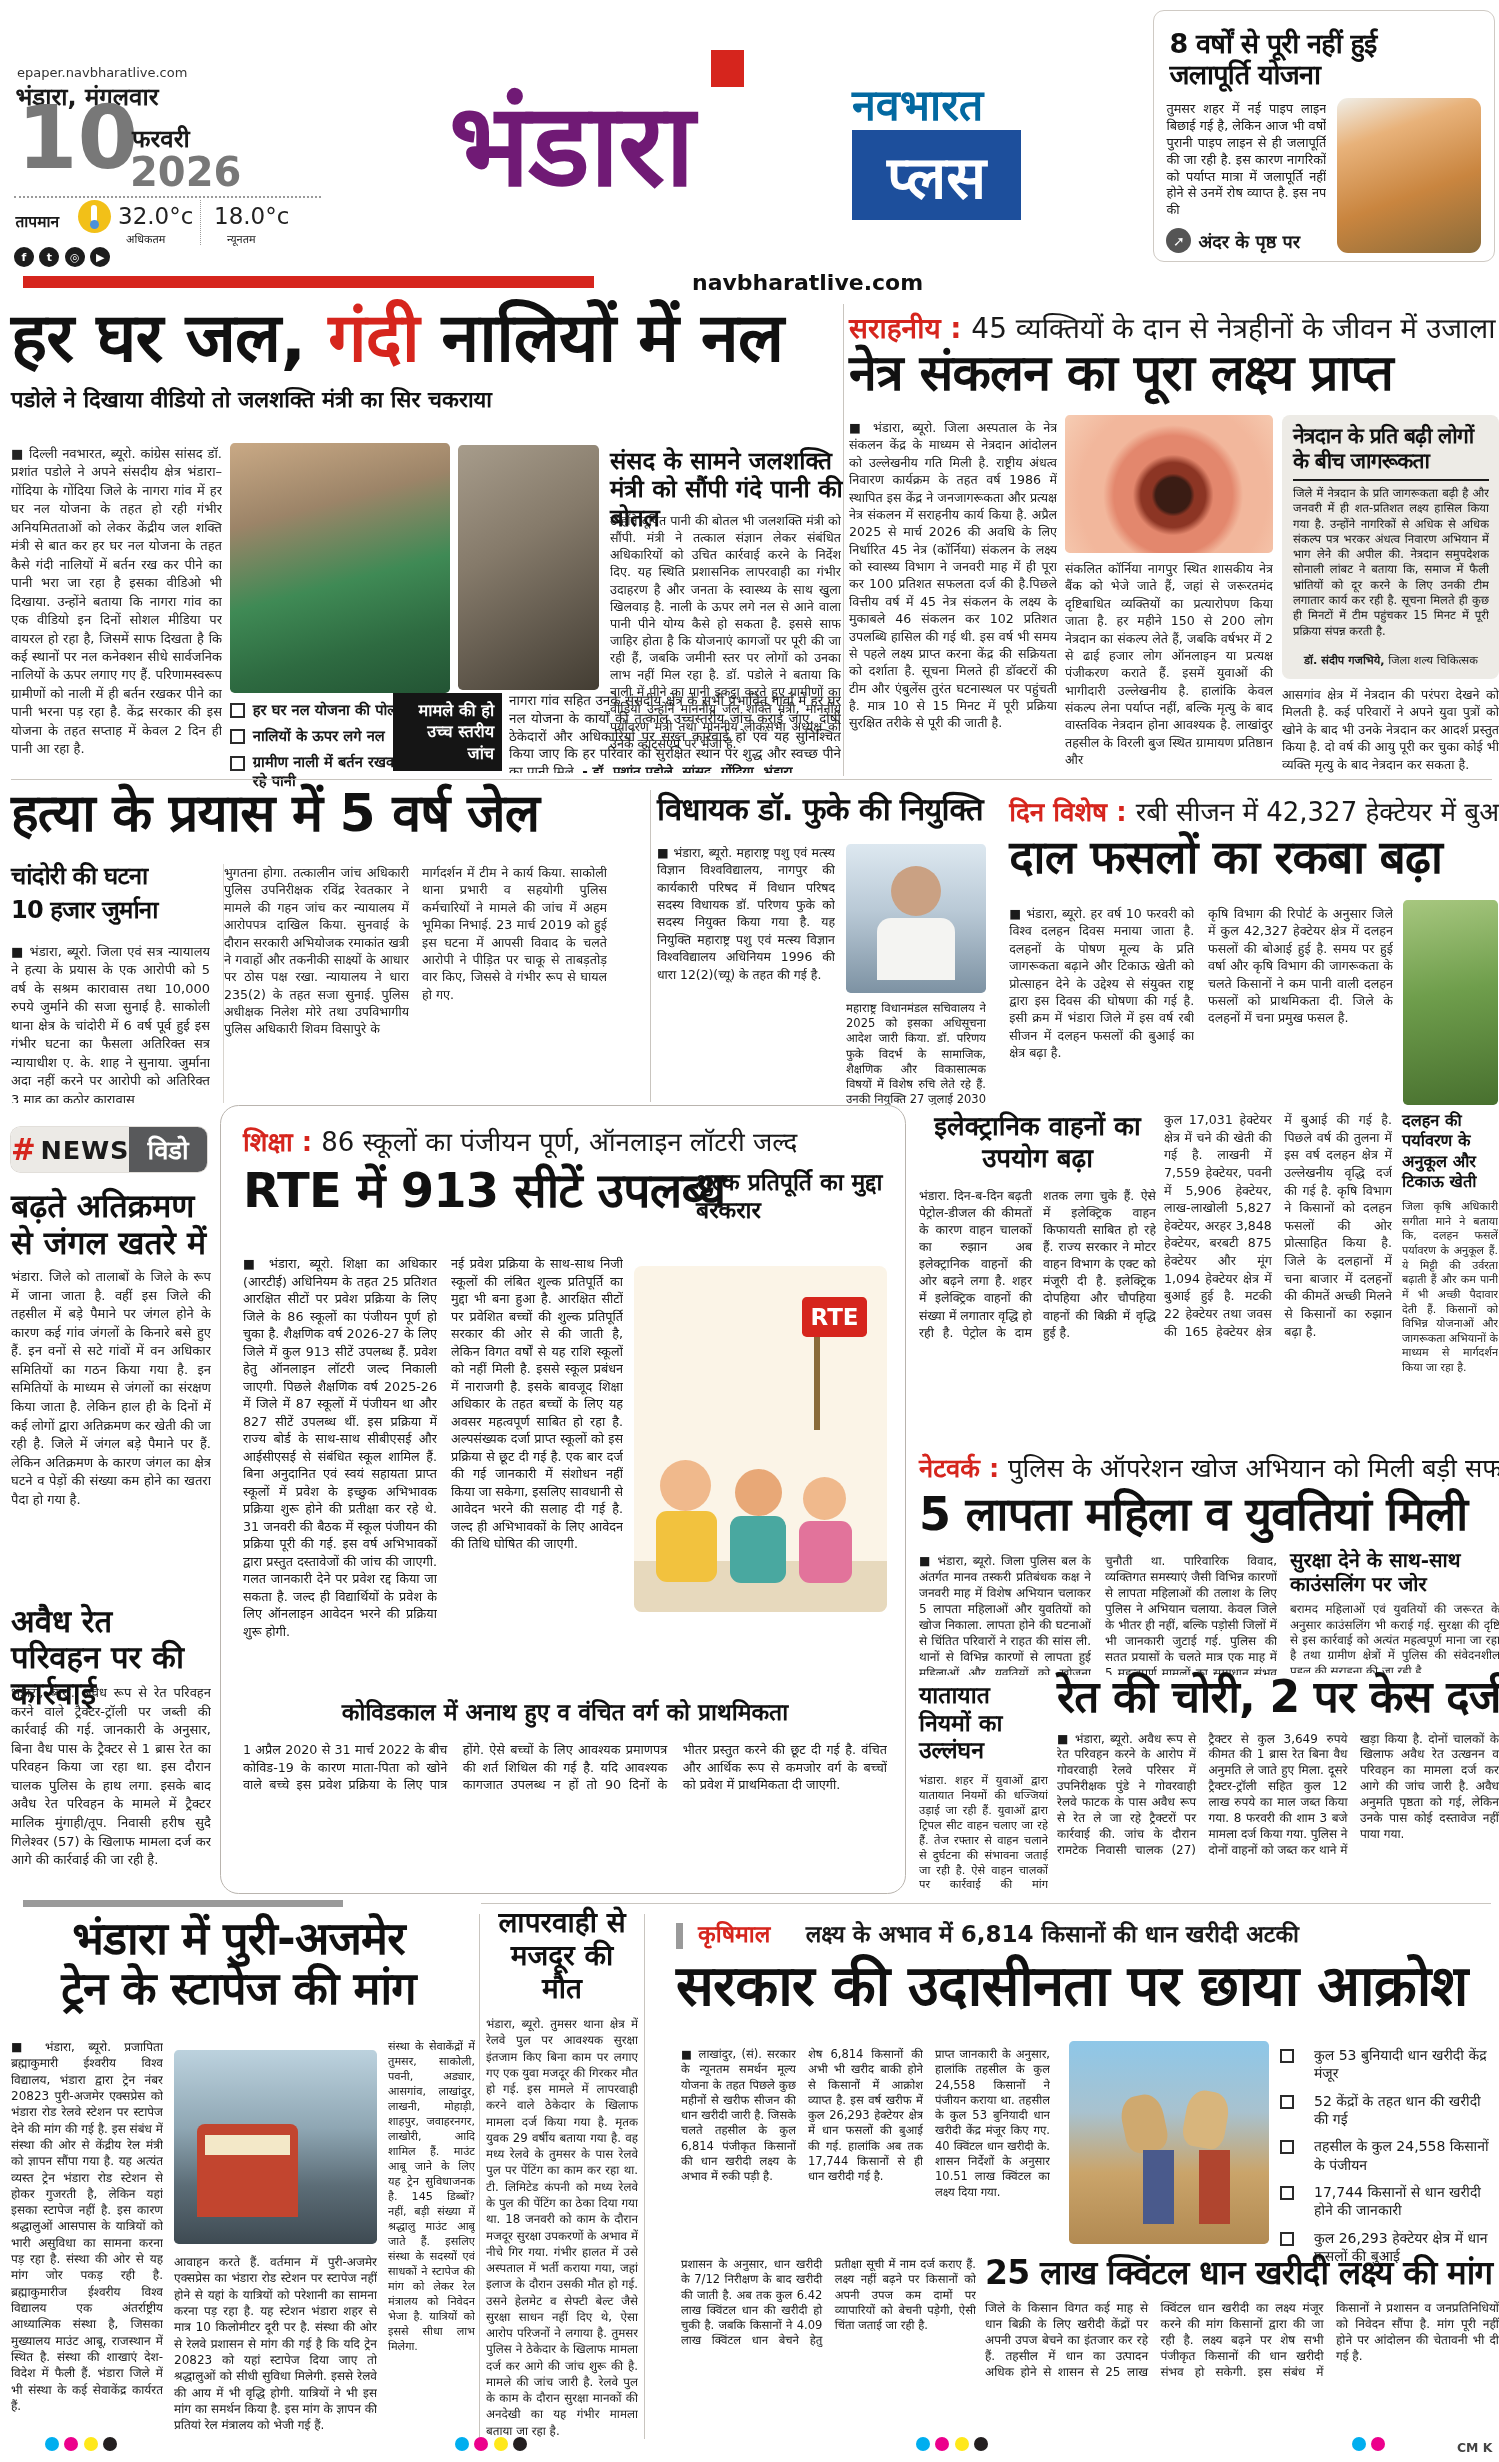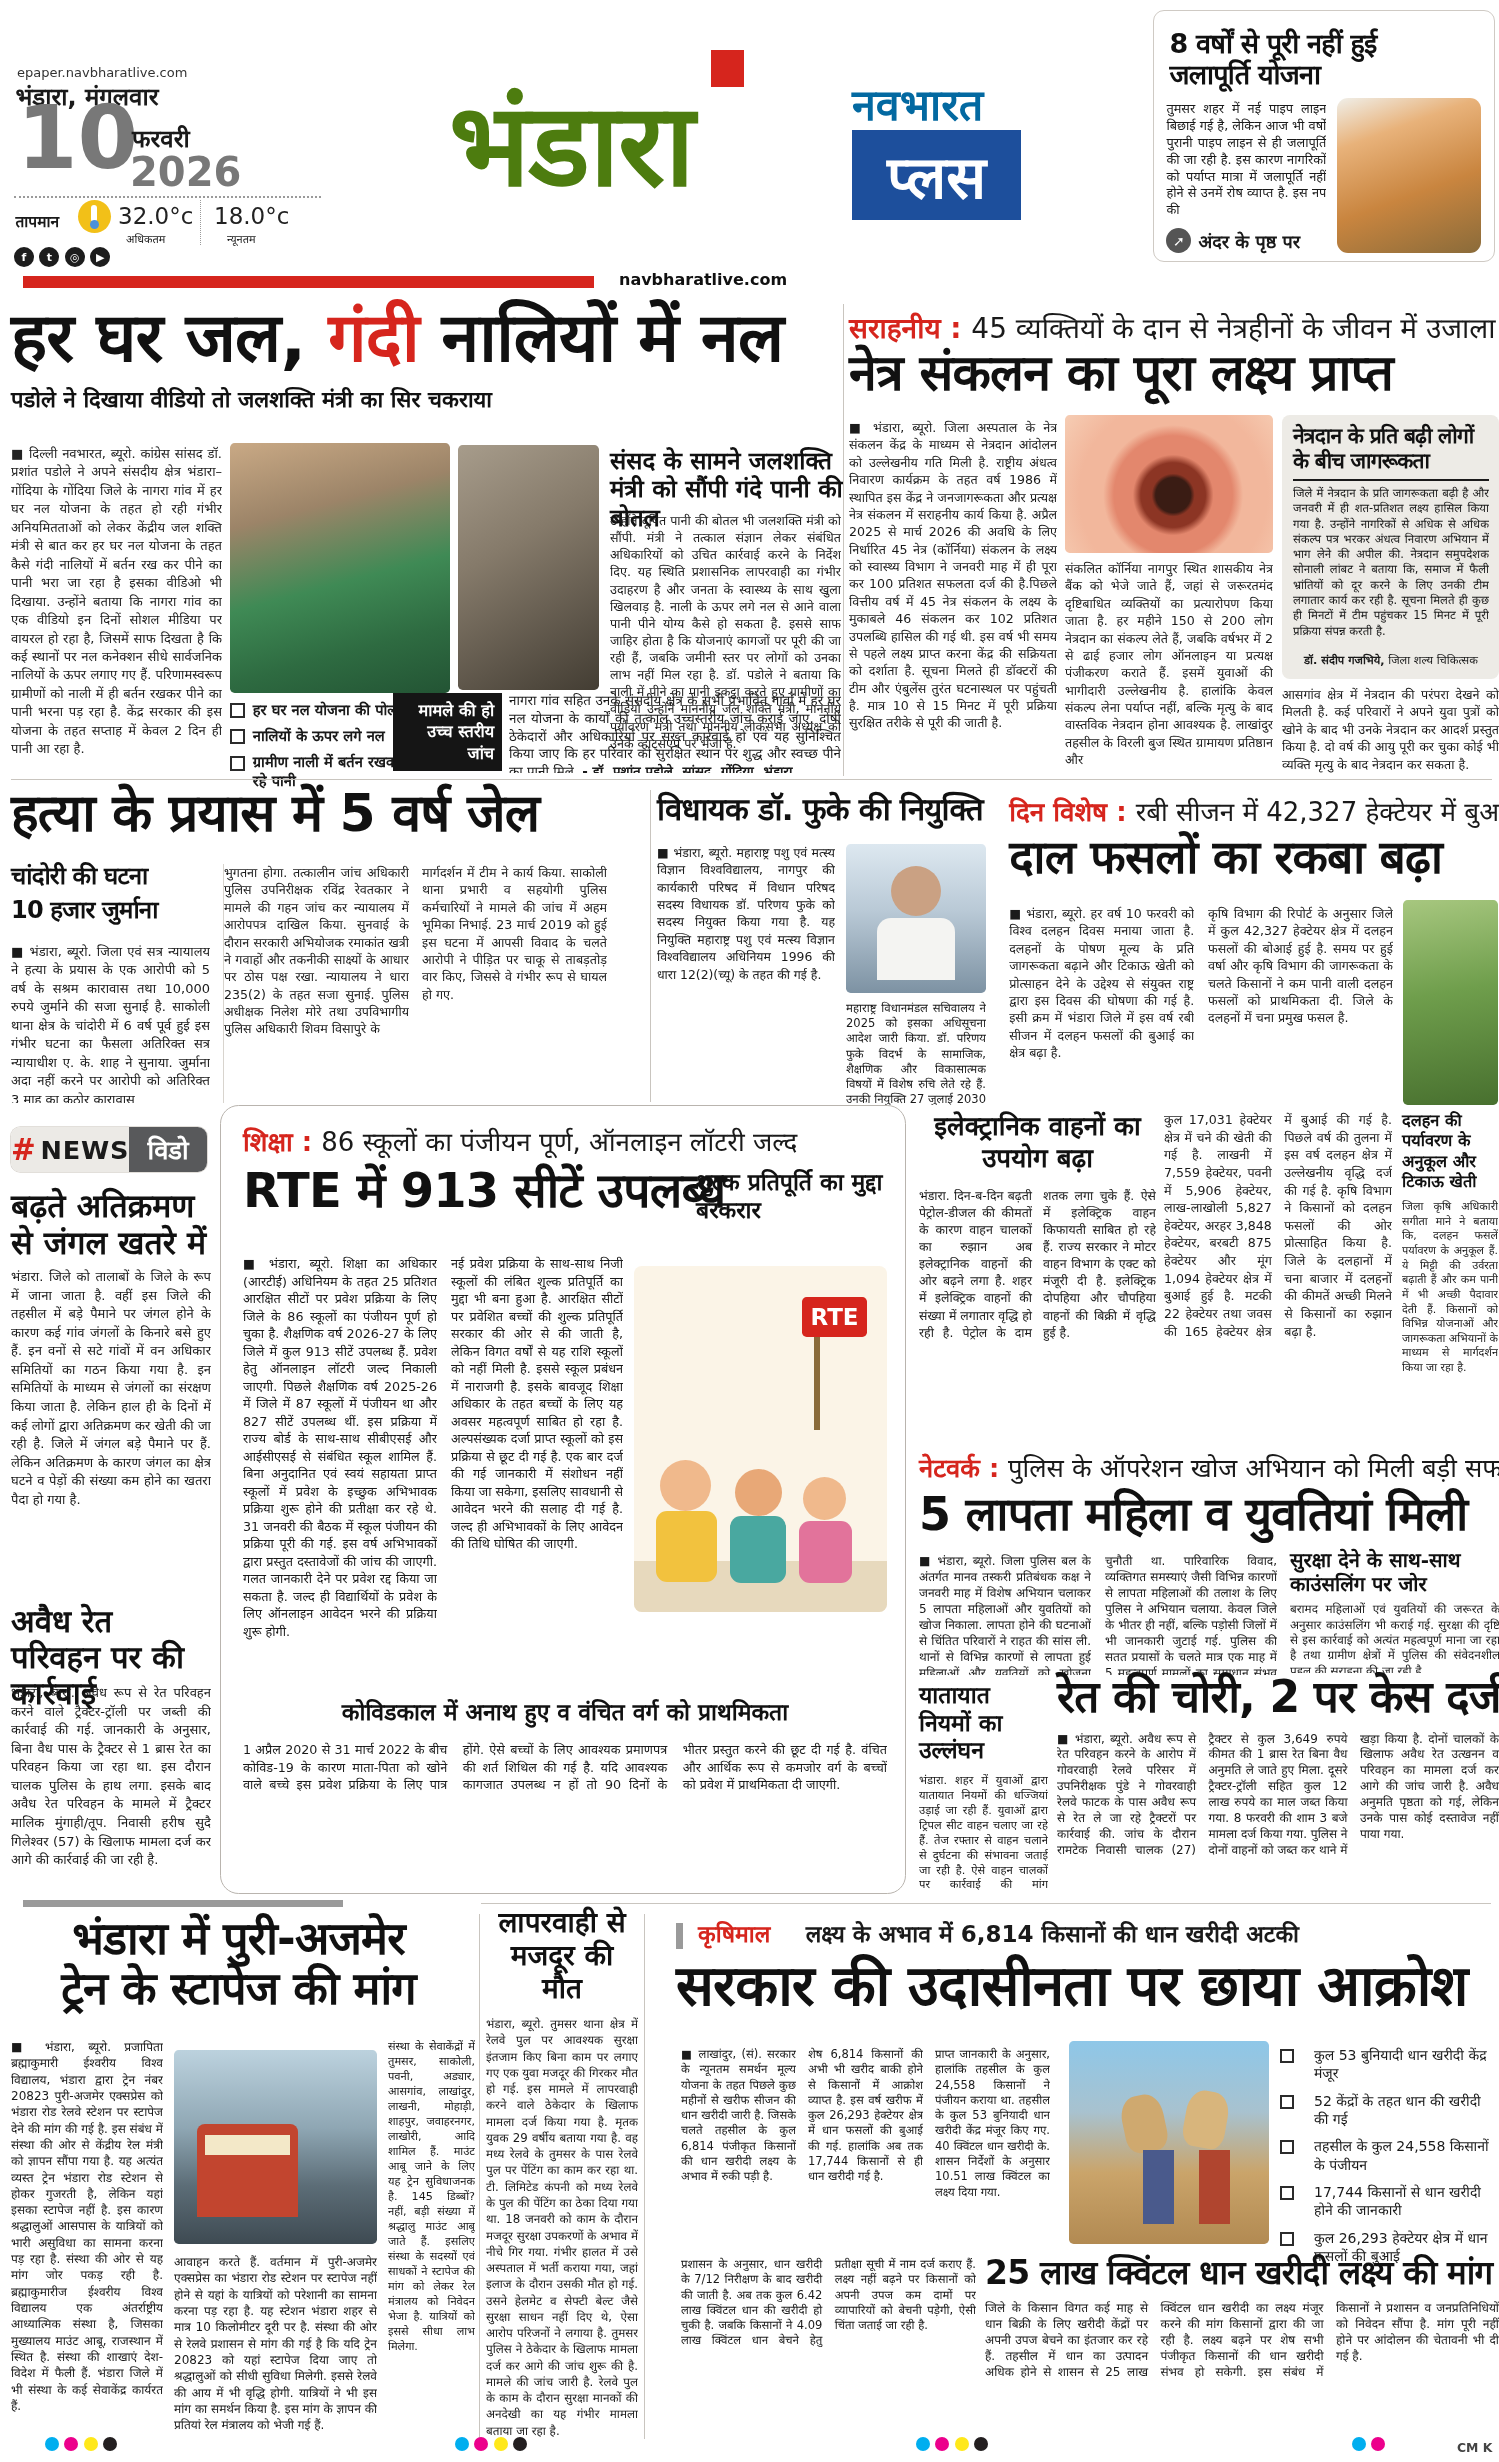--- a/index.html
+++ b/index.html
@@ -46,25 +46,25 @@
   <div class="abs" style="left:214px;top:203px;font-size:23px;color:#222;">18.0°c</div>
   <div class="abs" style="left:227px;top:231px;font-size:11px;">न्यूनतम</div>
   <div class="abs" style="left:14px;top:247px;display:flex;">
     <span class="circle-icon">f</span>
     <span class="circle-icon">t</span>
     <span class="circle-icon">◎</span>
     <span class="circle-icon">▶</span>
   </div>
 
   <div class="abs" style="left:711px;top:50px;width:33px;height:37px;background:#d6251d;"></div>
-  <div class="abs b" style="left:449px;top:68px;font-size:115px;line-height:1.35;color:#4d7c0f;letter-spacing:-1.6px;">भंडारा</div>
+  <div class="abs b" style="left:449px;top:68px;font-size:115px;line-height:1.35;color:#701a75;letter-spacing:-1.6px;">भंडारा</div>
   <div class="abs b" style="left:852px;top:74px;font-size:43px;color:#0369a1;text-align:center;">नवभारत</div>
   <div class="abs b" style="left:852px;top:130px;width:169px;height:90px;background:#1d4f9c;color:#fff;font-size:59px;display:flex;align-items:center;justify-content:center;">प्लस</div>
   <div class="abs" style="left:23px;top:276px;width:571px;height:11.6px;background:#d6251d;"></div>
-  <div class="abs b" style="left:619px;top:270px;font-size:16px;color:#111;">navbharatlive.com</div>
+  <div class="abs b" style="left:692px;top:270px;font-size:22px;color:#111;">navbharatlive.com</div>
 
   <div class="abs" style="left:1153px;top:10px;width:340px;height:250px;border:1.6px solid #cfcac4;border-radius:11px;">
     <div class="abs hl" style="left:15.5px;top:17px;width:295px;font-size:27px;line-height:1.15;">8 वर्षों से पूरी नहीं हुई जलापूर्ति योजना</div>
     <div class="abs just ovh" style="left:12.4px;top:90px;width:160px;height:124px;font-size:12.8px;line-height:1.32;">तुमसर शहर में नई पाइप लाइन बिछाई गई है, लेकिन आज भी वर्षों पुरानी पाइप लाइन से ही जलापूर्ति की जा रही है. इस कारण नागरिकों को पर्याप्त मात्रा में जलापूर्ति नहीं होने से उनमें रोष व्याप्त है. इस नप की</div>
     <div class="abs" style="left:12.4px;top:217px;display:flex;align-items:center;gap:7px;">
       <span style="width:25px;height:25px;border-radius:50%;background:#555;color:#fff;display:inline-flex;align-items:center;justify-content:center;font-size:14px;">➚</span>
       <span class="b" style="font-size:18px;">अंदर के पृष्ठ पर</span>
     </div>
     <div class="abs photo" style="left:183px;top:87px;width:144px;height:155px;background:linear-gradient(160deg,#f0efe9 0%,#e8b27a 25%,#c9853f 60%,#8a6b3a 100%);border-radius:11px;"></div>
   </div>

